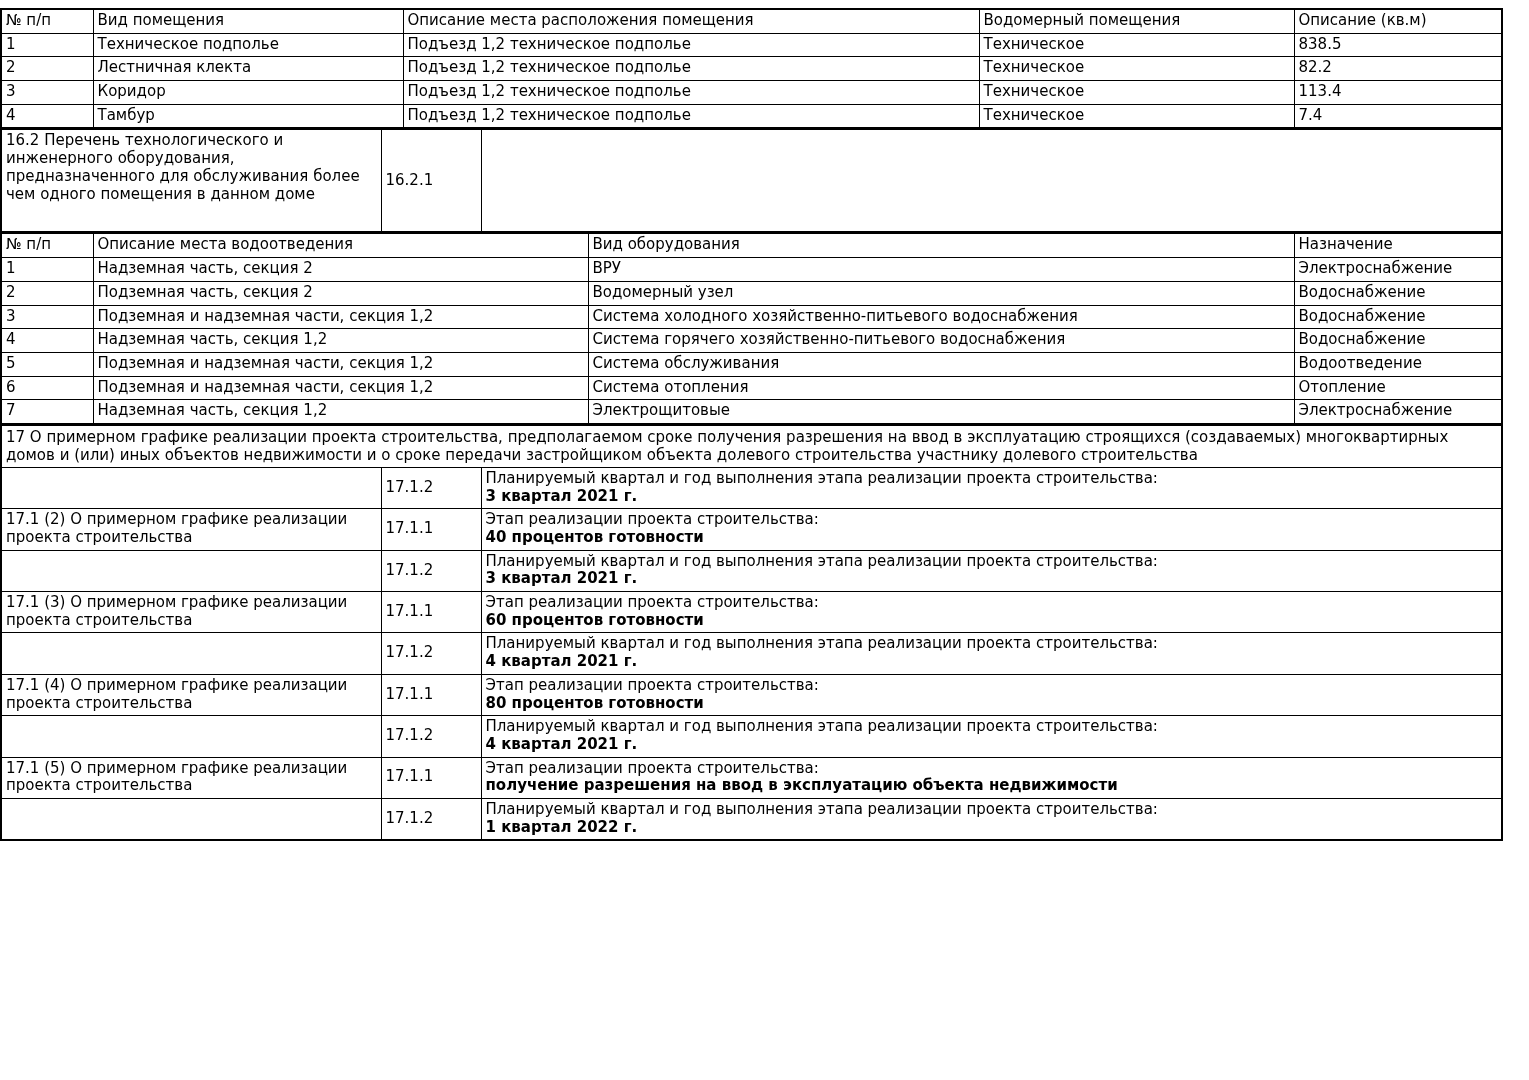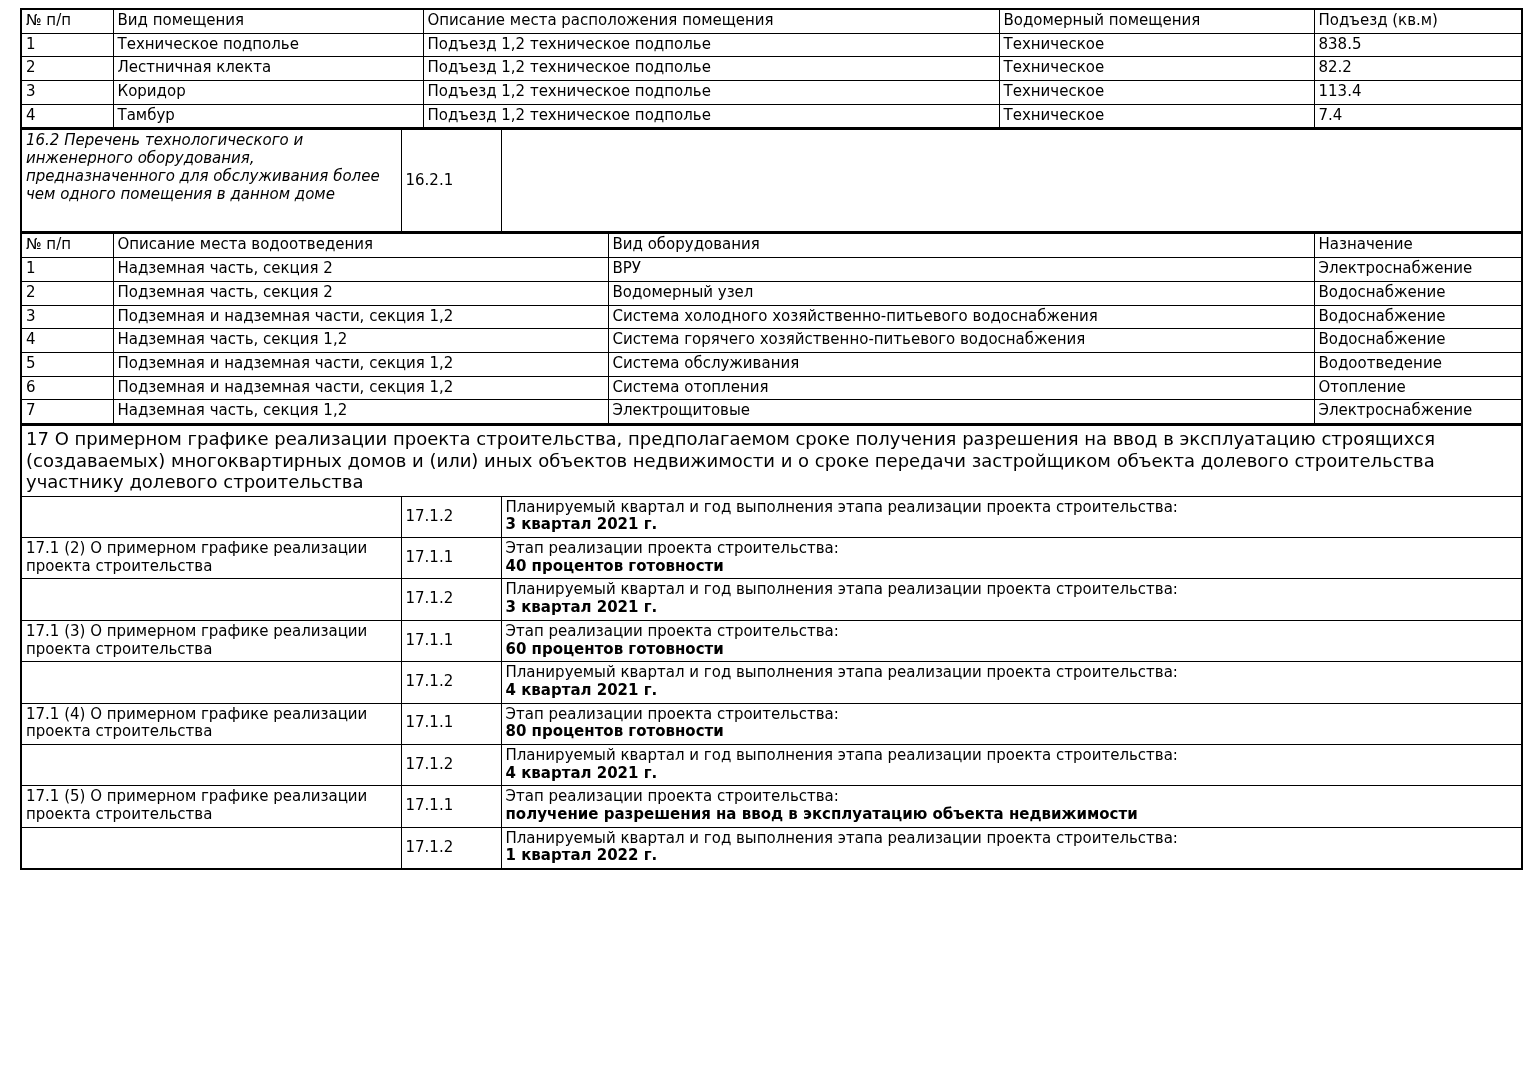--- a/index.html
+++ b/index.html
@@ -12,21 +12,21 @@
     height: 1080px;
     font-family: "DejaVu Sans", "Liberation Sans", sans-serif;
     color: #000000;
     font-size: 15px;
   }
   .page {
     width: 1529px;
     height: 1080px;
     position: relative;
     box-sizing: border-box;
-    padding: 8px 14px 0 20px;
+    padding: 8px 14px 0 0;
   }
   table {
     border-collapse: collapse;
     width: 1501px;
     table-layout: fixed;
   }
   td, th {
     border: 1px solid #000000;
     padding: 2px 4px 3px 4px;
     vertical-align: top;
@@ -50,24 +50,23 @@
     border-right-width: 2px;
   }
   .b {
     font-weight: bold;
   }
   .mid {
     vertical-align: middle;
   }
   .tall {
     height: 96px;
-    font-style: italic;
   }
   .wide-note {
-    font-size: 18px;
+    font-size: 15px;
     line-height: 1.2;
   }
 </style>
 </head>
 <body>
 
 <div class="page">
 
   <table>
     <colgroup>
@@ -76,21 +75,21 @@
       <col style="width:576px">
       <col style="width:315px">
       <col style="width:208px">
     </colgroup>
     <tbody>
       <tr class="thick-top">
         <td class="outer">№ п/п</td>
         <td>Вид помещения</td>
         <td>Описание места расположения помещения</td>
         <td>Водомерный помещения</td>
-        <td class="outer-r">Подъезд (кв.м)</td>
+        <td class="outer-r">Описание (кв.м)</td>
       </tr>
       <tr>
         <td class="outer">1</td>
         <td>Техническое подполье</td>
         <td>Подъезд 1,2 техническое подполье</td>
         <td>Техническое</td>
         <td class="outer-r">838.5</td>
       </tr>
       <tr>
         <td class="outer">2</td>

